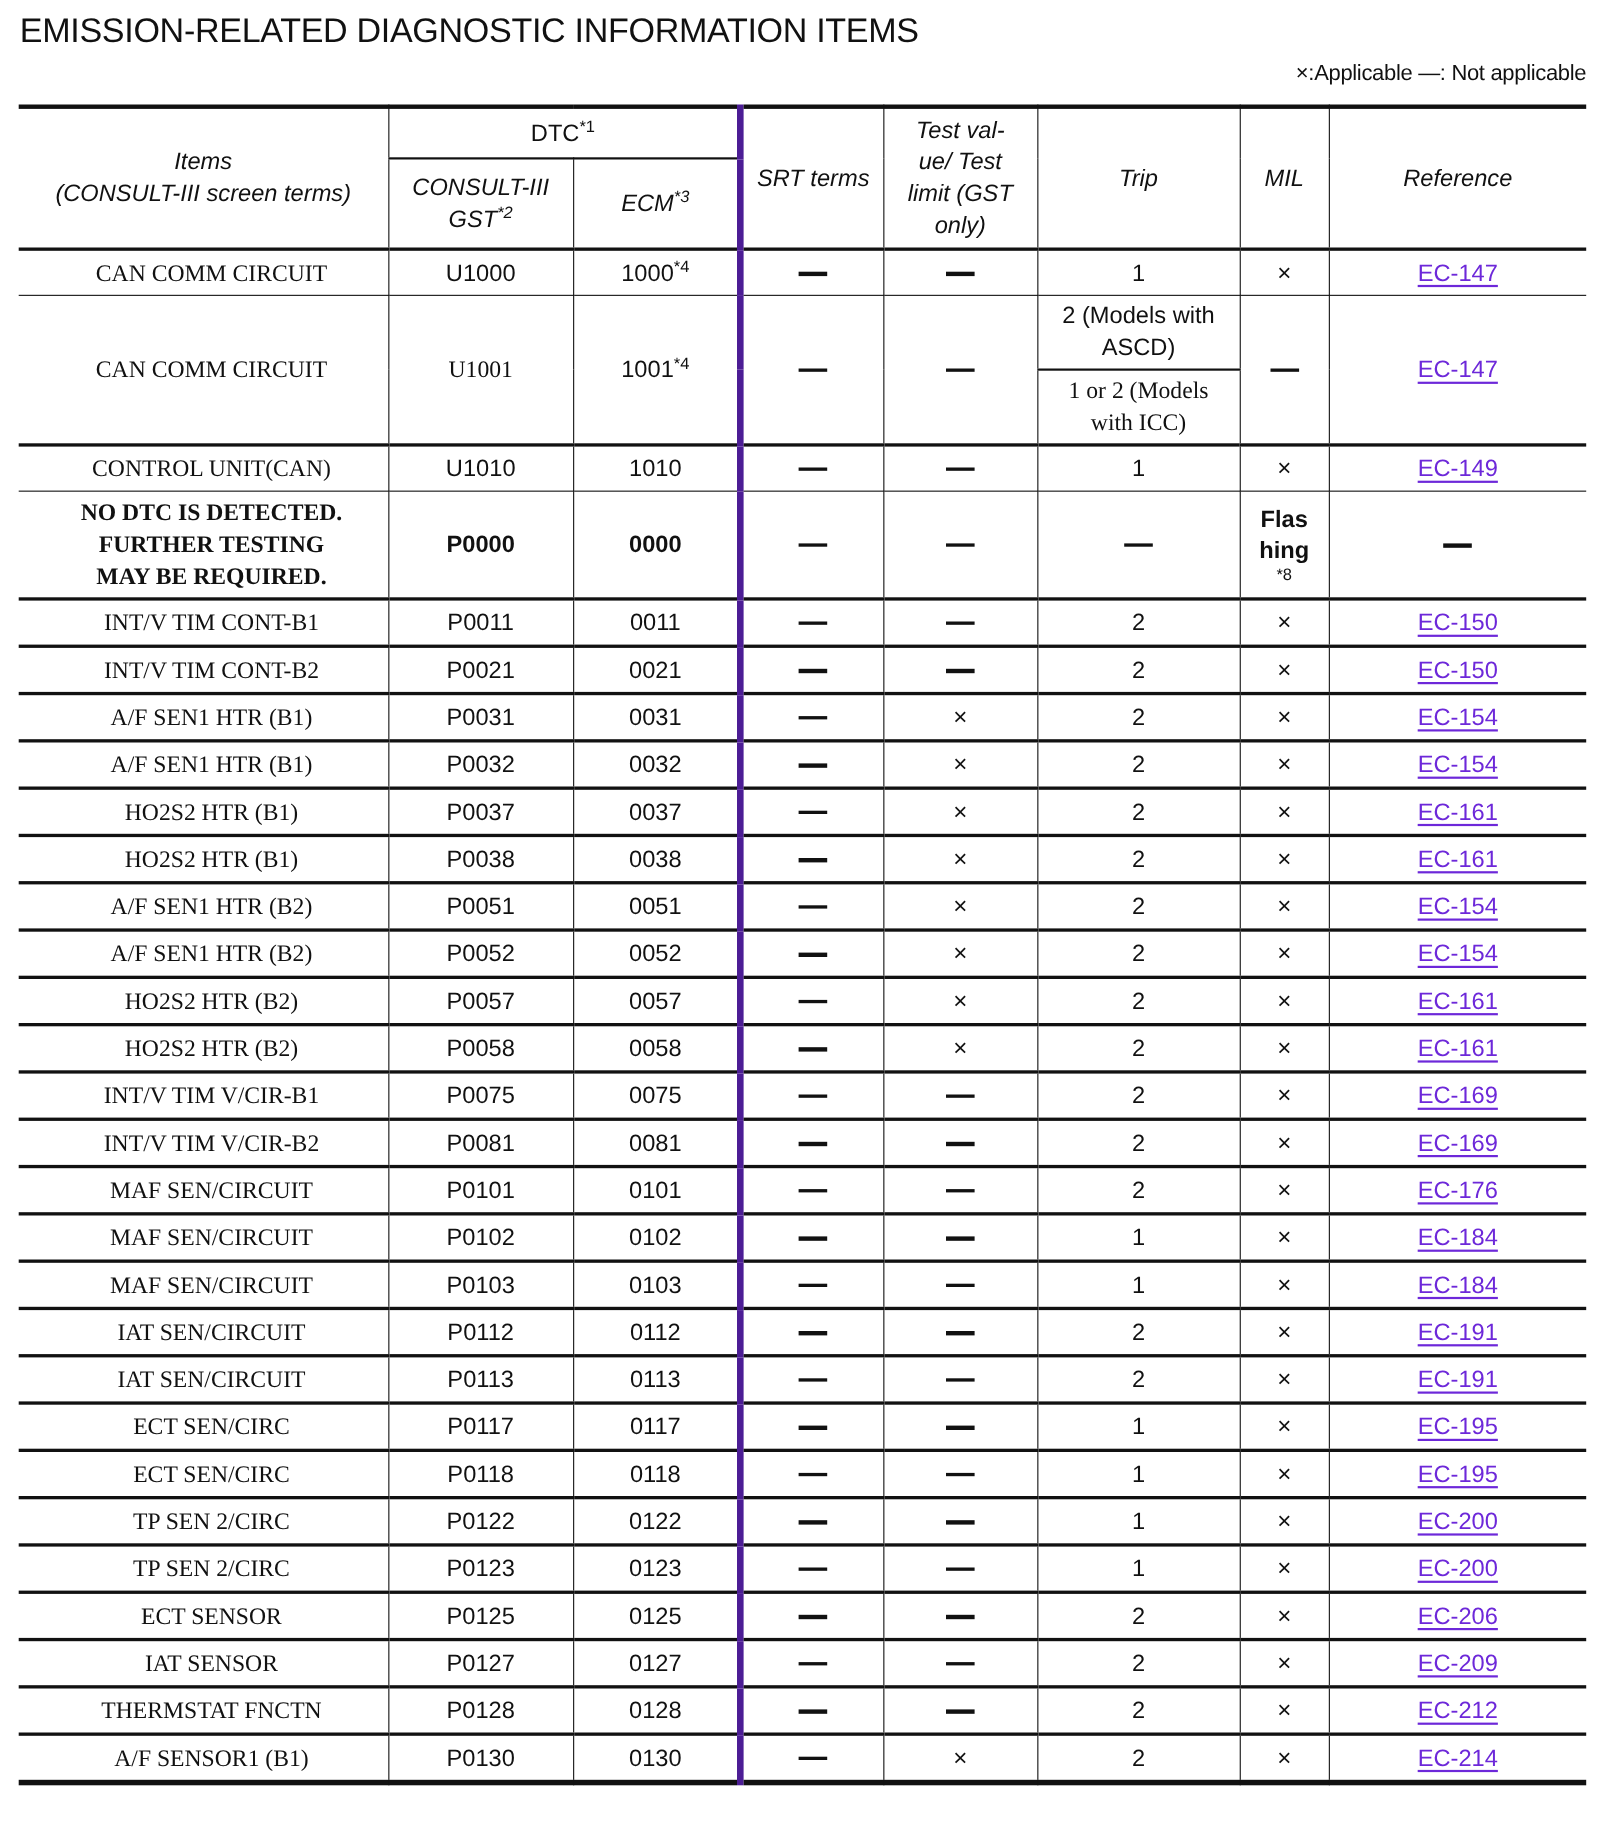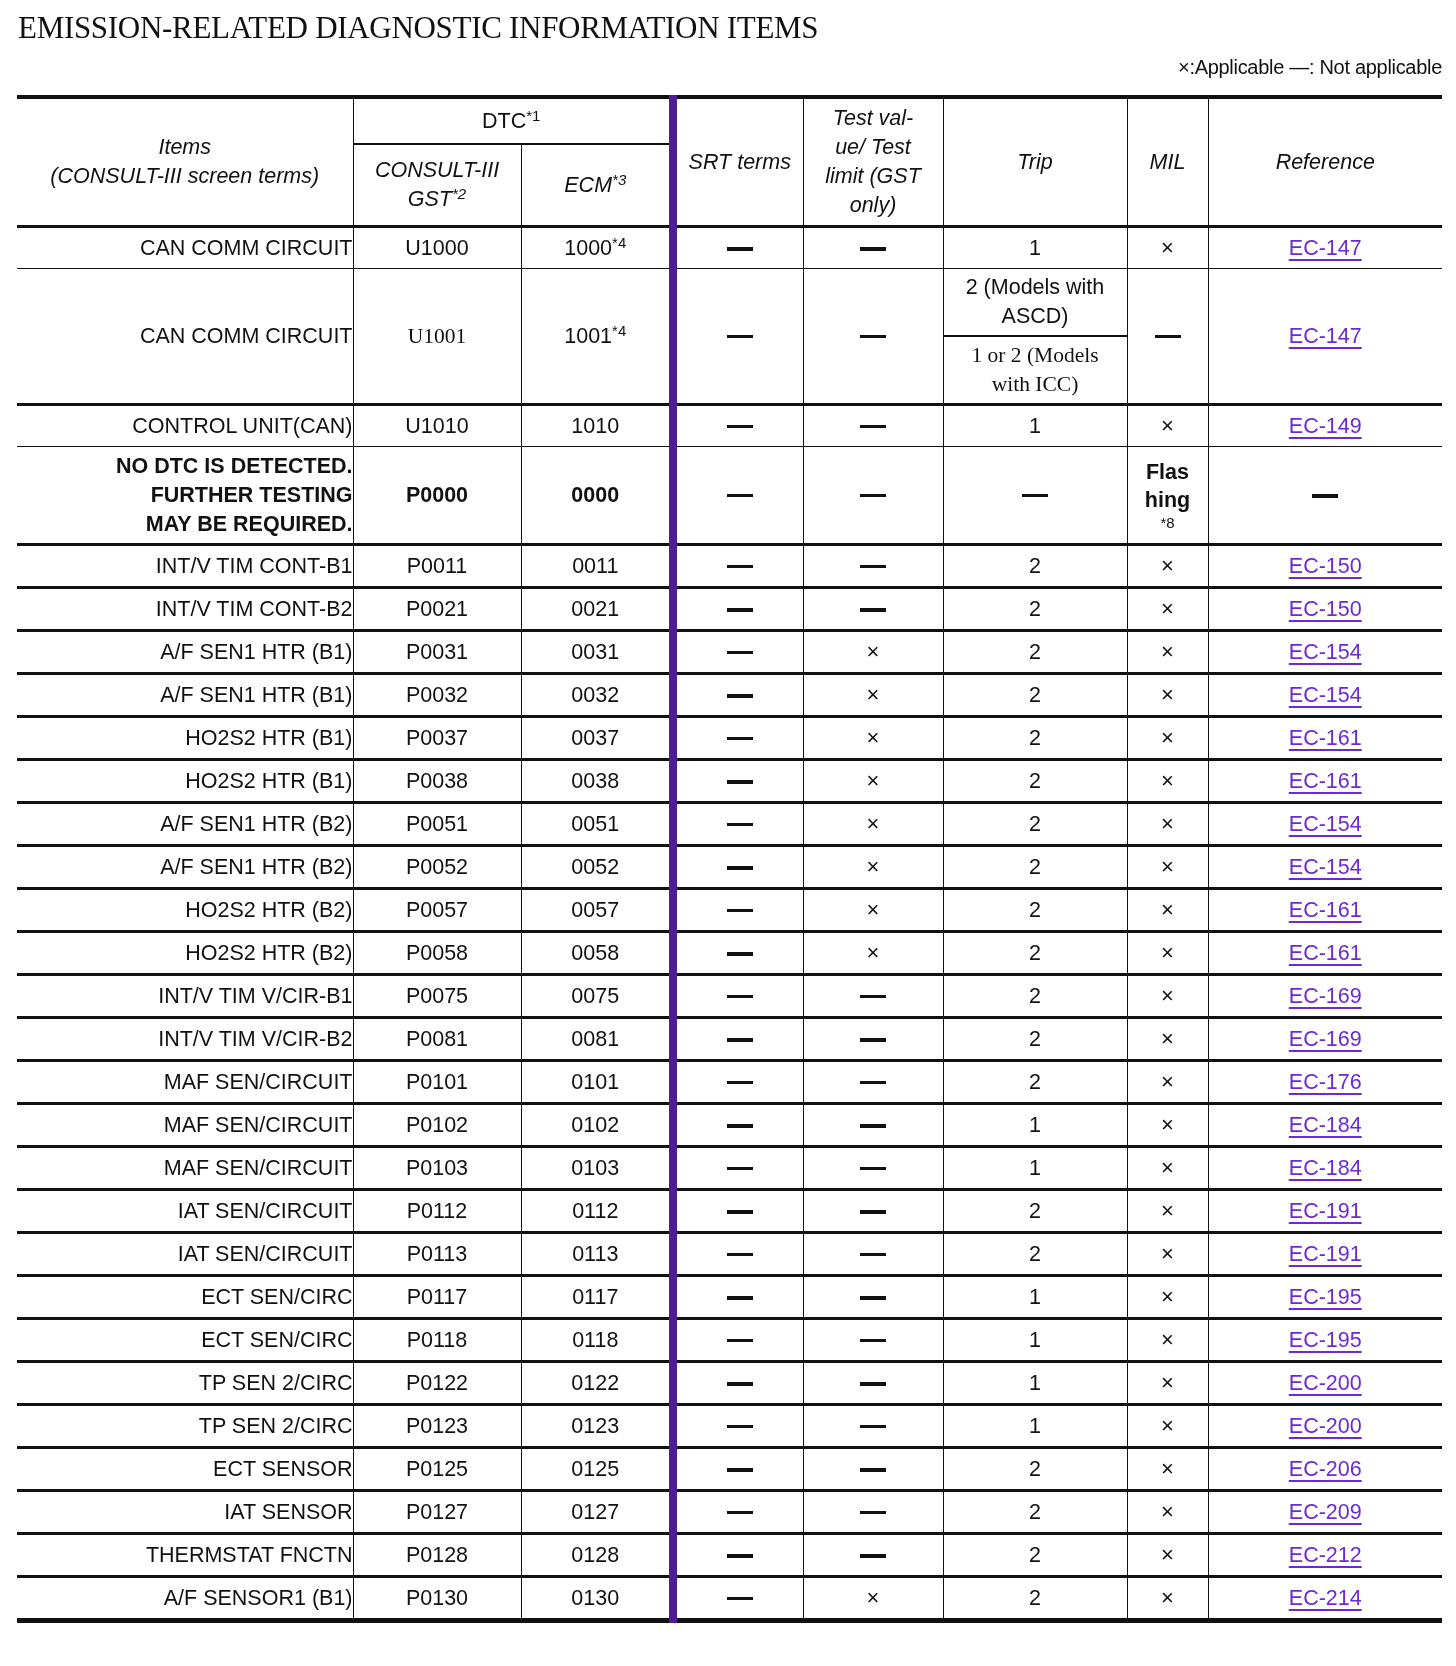--- a/index.html
+++ b/index.html
@@ -2,21 +2,21 @@
 <html><head>
 <meta charset="utf-8">
 <style>
   html, body { margin: 0; padding: 0; background: #ffffff; }
   body {
     width: 1456px; height: 1666px; position: relative; overflow: hidden;
     font-family: "Liberation Sans", sans-serif; color: #111111;
   }
   .title {
     position: absolute; left: 18px; top: 10px;
-    font-size: 31px; letter-spacing: -0.3px; font-weight: normal; font-family: Liberation Serif, serif;
+    font-size: 31px; letter-spacing: -0.3px; font-weight: normal;
   }
   .legend {
     position: absolute; right: 14px; top: 56px;
     font-size: 20px; letter-spacing: -0.3px;
   }
   table.main {
     position: absolute; left: 17px; top: 95px;
     width: 1425px; border-collapse: collapse; table-layout: fixed;
     font-size: 21.5px;
   }
@@ -30,29 +30,29 @@
   table.main col.c-ref { width: 234px; }
 
   table.main { border-top: 4px solid #111; border-bottom: 5px solid #111; }
   th, td {
     border-left: 1px solid #111; border-right: 1px solid #111;
     text-align: center; vertical-align: middle; padding: 0;
     font-weight: normal; line-height: 29px;
   }
   th:first-child, td:first-child { border-left: none; }
   th:last-child, td:last-child { border-right: none; }
-  td.thick-r, th.thick-r { border-right: 8px solid #4c1d95; }
+  td.thick-r, th.thick-r { border-right: 6px solid #4c1d95; }
   thead th { height: 44px; line-height: 29px; }
   thead tr.h1 th.dtc { border-bottom: 2px solid #111; height: 44px; }
   thead tr.h2 th { height: 80px; }
   thead tr:last-child th, thead th.rowspan { border-bottom: 3px solid #111; font-style: italic; }
 
   tbody tr td { border-bottom: 3px solid #111; height: 40px; }
   tbody tr.thin td { border-bottom: 1px solid #111; }
-  td.item { text-align: right; padding-left: 15px; }
+  td.item { text-align: center; padding-left: 15px; font-family: Liberation Serif, serif; }
   td.bold { font-weight: bold; }
   sup { font-size: 15px; vertical-align: top; position: relative; top: -6px; }
   .dash { display: inline-block; width: 26px; height: 3px; background: #111; vertical-align: middle; }
   .dash.thick { height: 4px; }
   .xmark { font-size: 22px; }
   a.ref { color: #6d28d9; text-decoration: underline; text-decoration-thickness: 2px; text-underline-offset: 4px; }
   .trip-split { border-bottom: 2px solid #111 !important; }
   .mil-flash { font-weight: bold; line-height: 28px; }
   .mil-flash .fn { font-weight: normal; font-size: 15px; display: block; line-height: 18px; }
 </style>

